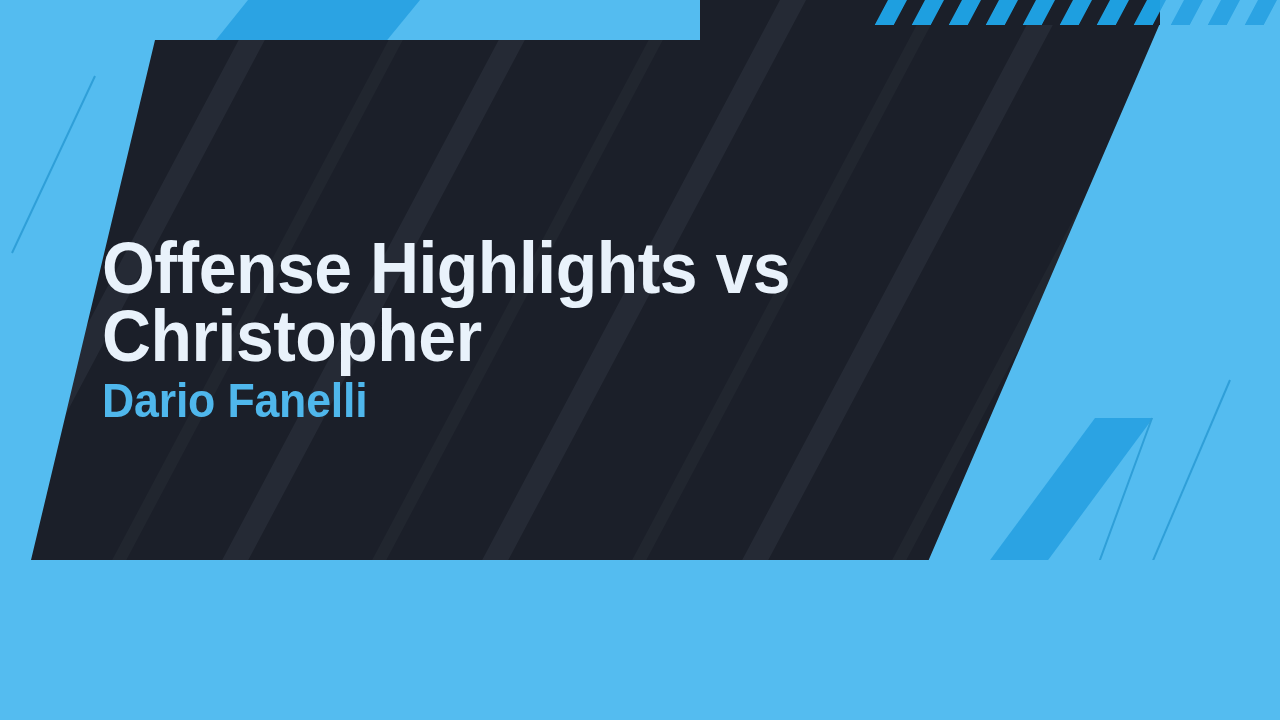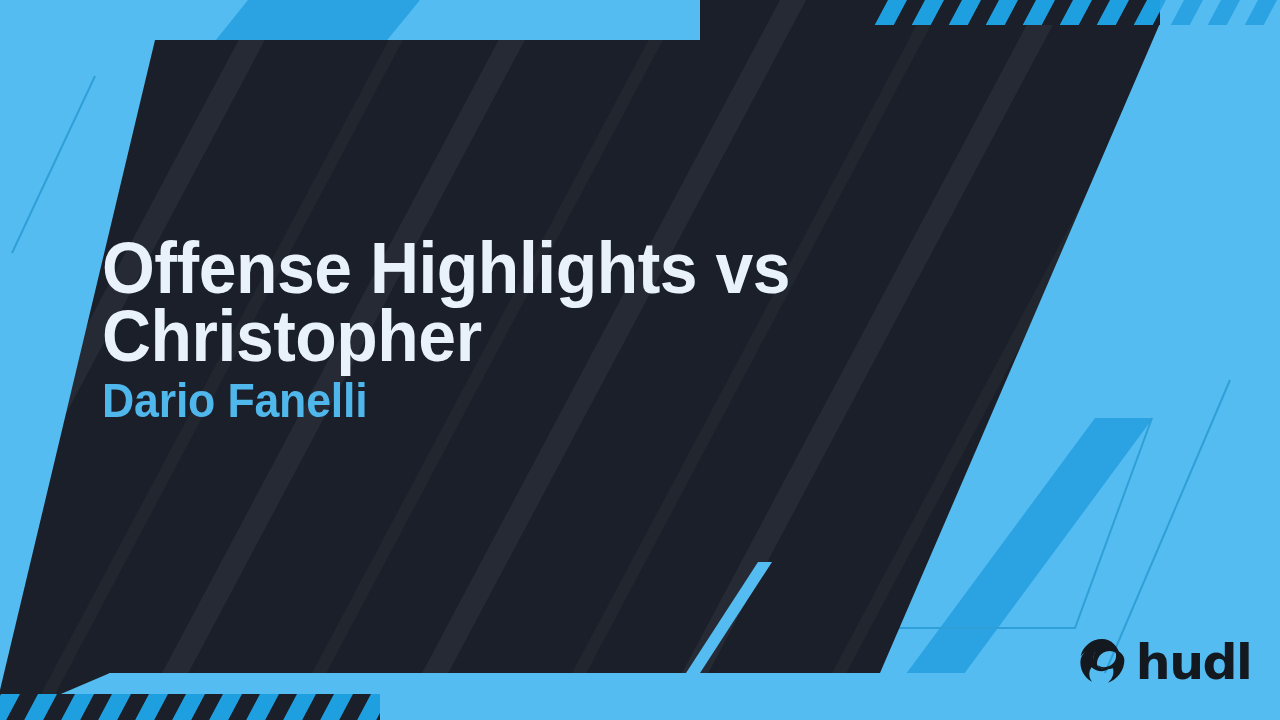--- a/index.html
+++ b/index.html
@@ -5,21 +5,21 @@
 <style>
   * { margin:0; padding:0; box-sizing:border-box; }
   html, body {
     width:1280px; height:720px;
     overflow:hidden;
     font-family:"Liberation Sans", sans-serif;
     background:#54BCF0;
   }
   #stage {
     position:relative;
-    width:1280px; height:720px;
+    width:1280px; height:560px;
     overflow:hidden;
     background:#54BCF0;
   }
   .layer { position:absolute; inset:0; }
   svg.layer { display:block; }
 
   
   #text-block {
     position:absolute;
     left:102px;
@@ -131,28 +131,14 @@
 
     <polygon points="0,720 35,720 0,735" fill="#54BCF0"></polygon>
 
   </svg>
 
   <div id="text-block">
     <div id="title">Offense Highlights vs Christopher</div>
     <div id="subtitle">Dario Fanelli</div>
   </div>
 
-  <div id="logo">
-    <svg width="52" height="52" viewBox="0 0 100 100">
-
-      <g fill="#14181F">
-        <path d="M50 6 C30 6 13 20 9 39 C16 30 27 26 37 29 C31 42 33 56 42 63
-                 C37 48 44 34 58 30 C68 27 79 31 86 40 C81 20 68 6 50 6 Z"></path>
-        <path d="M9 44 C6 62 15 79 31 88 C24 79 24 68 30 60 C40 69 54 70 63 63
-                 C48 66 36 57 34 43 C33 33 39 24 49 20 C30 20 14 28 9 44 Z"></path>
-        <path d="M93 46 C93 66 80 83 61 90 C70 83 74 72 71 62 C58 67 45 63 38 54
-                 C50 64 66 61 74 49 C79 41 78 30 71 23 C86 30 93 38 93 46 Z"></path>
-      </g>
-    </svg>
-    <span class="wordmark">hudl</span>
-  </div>
 
 </div>
 
 </body></html>

